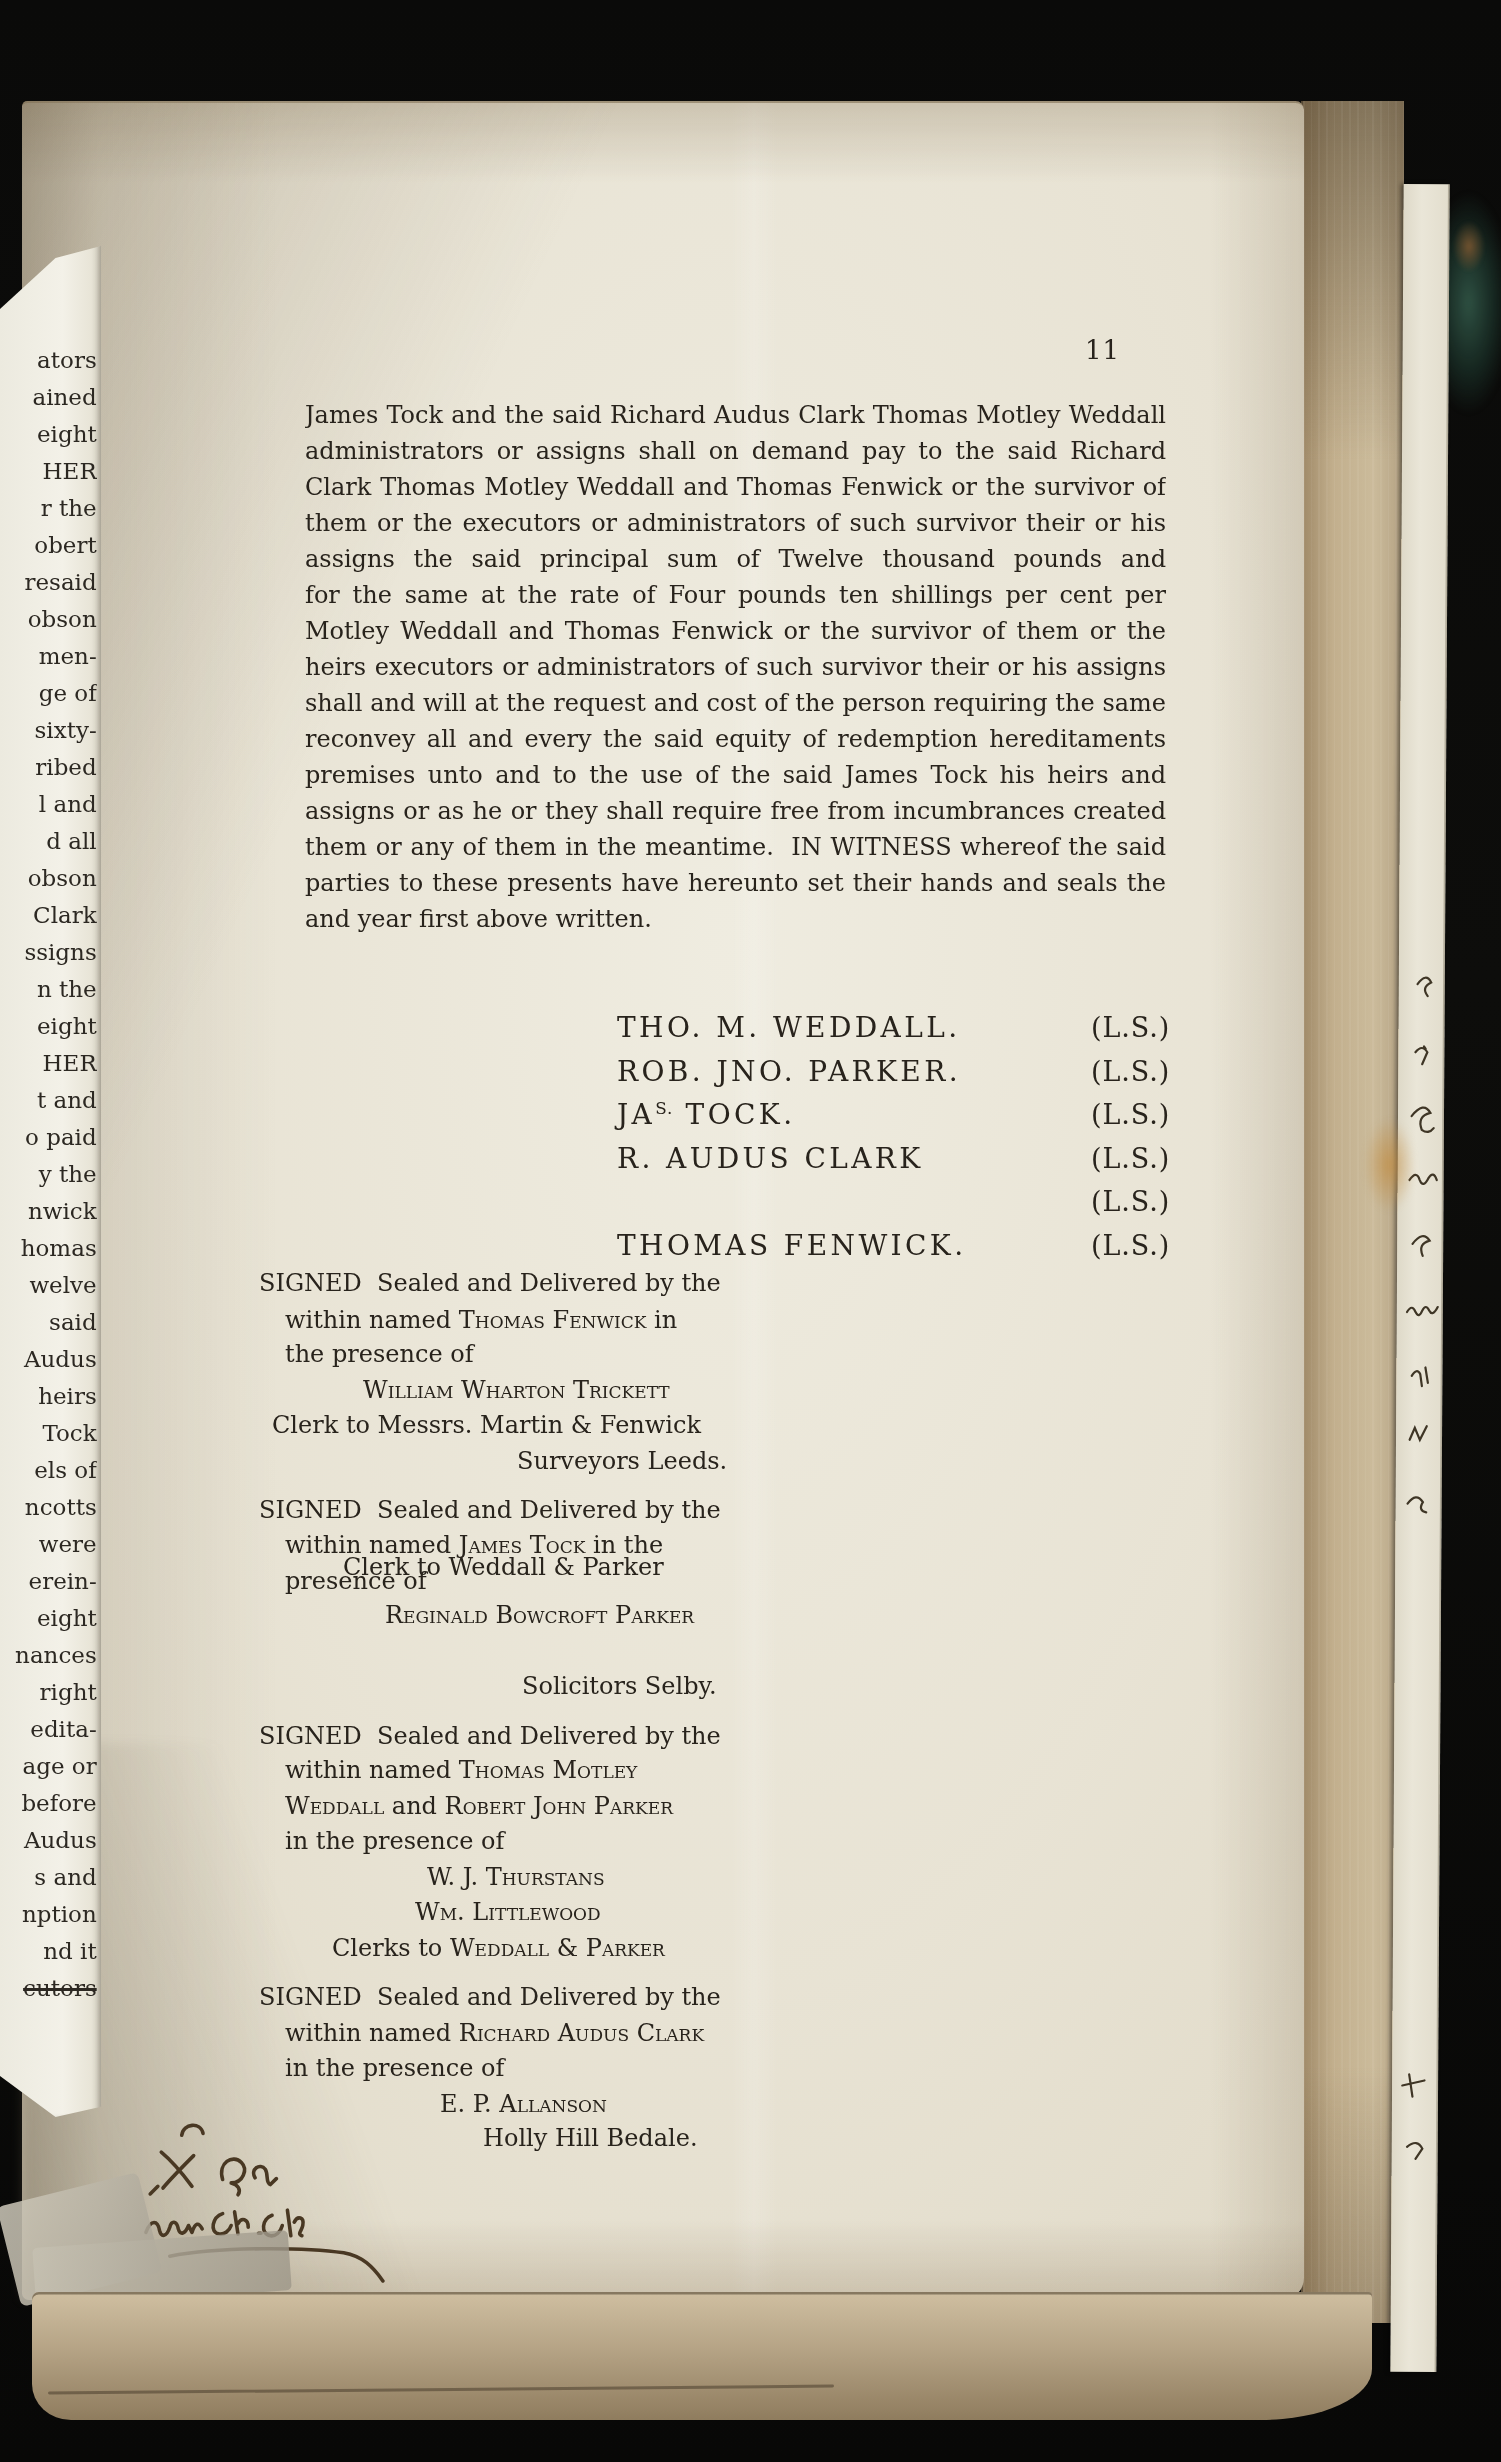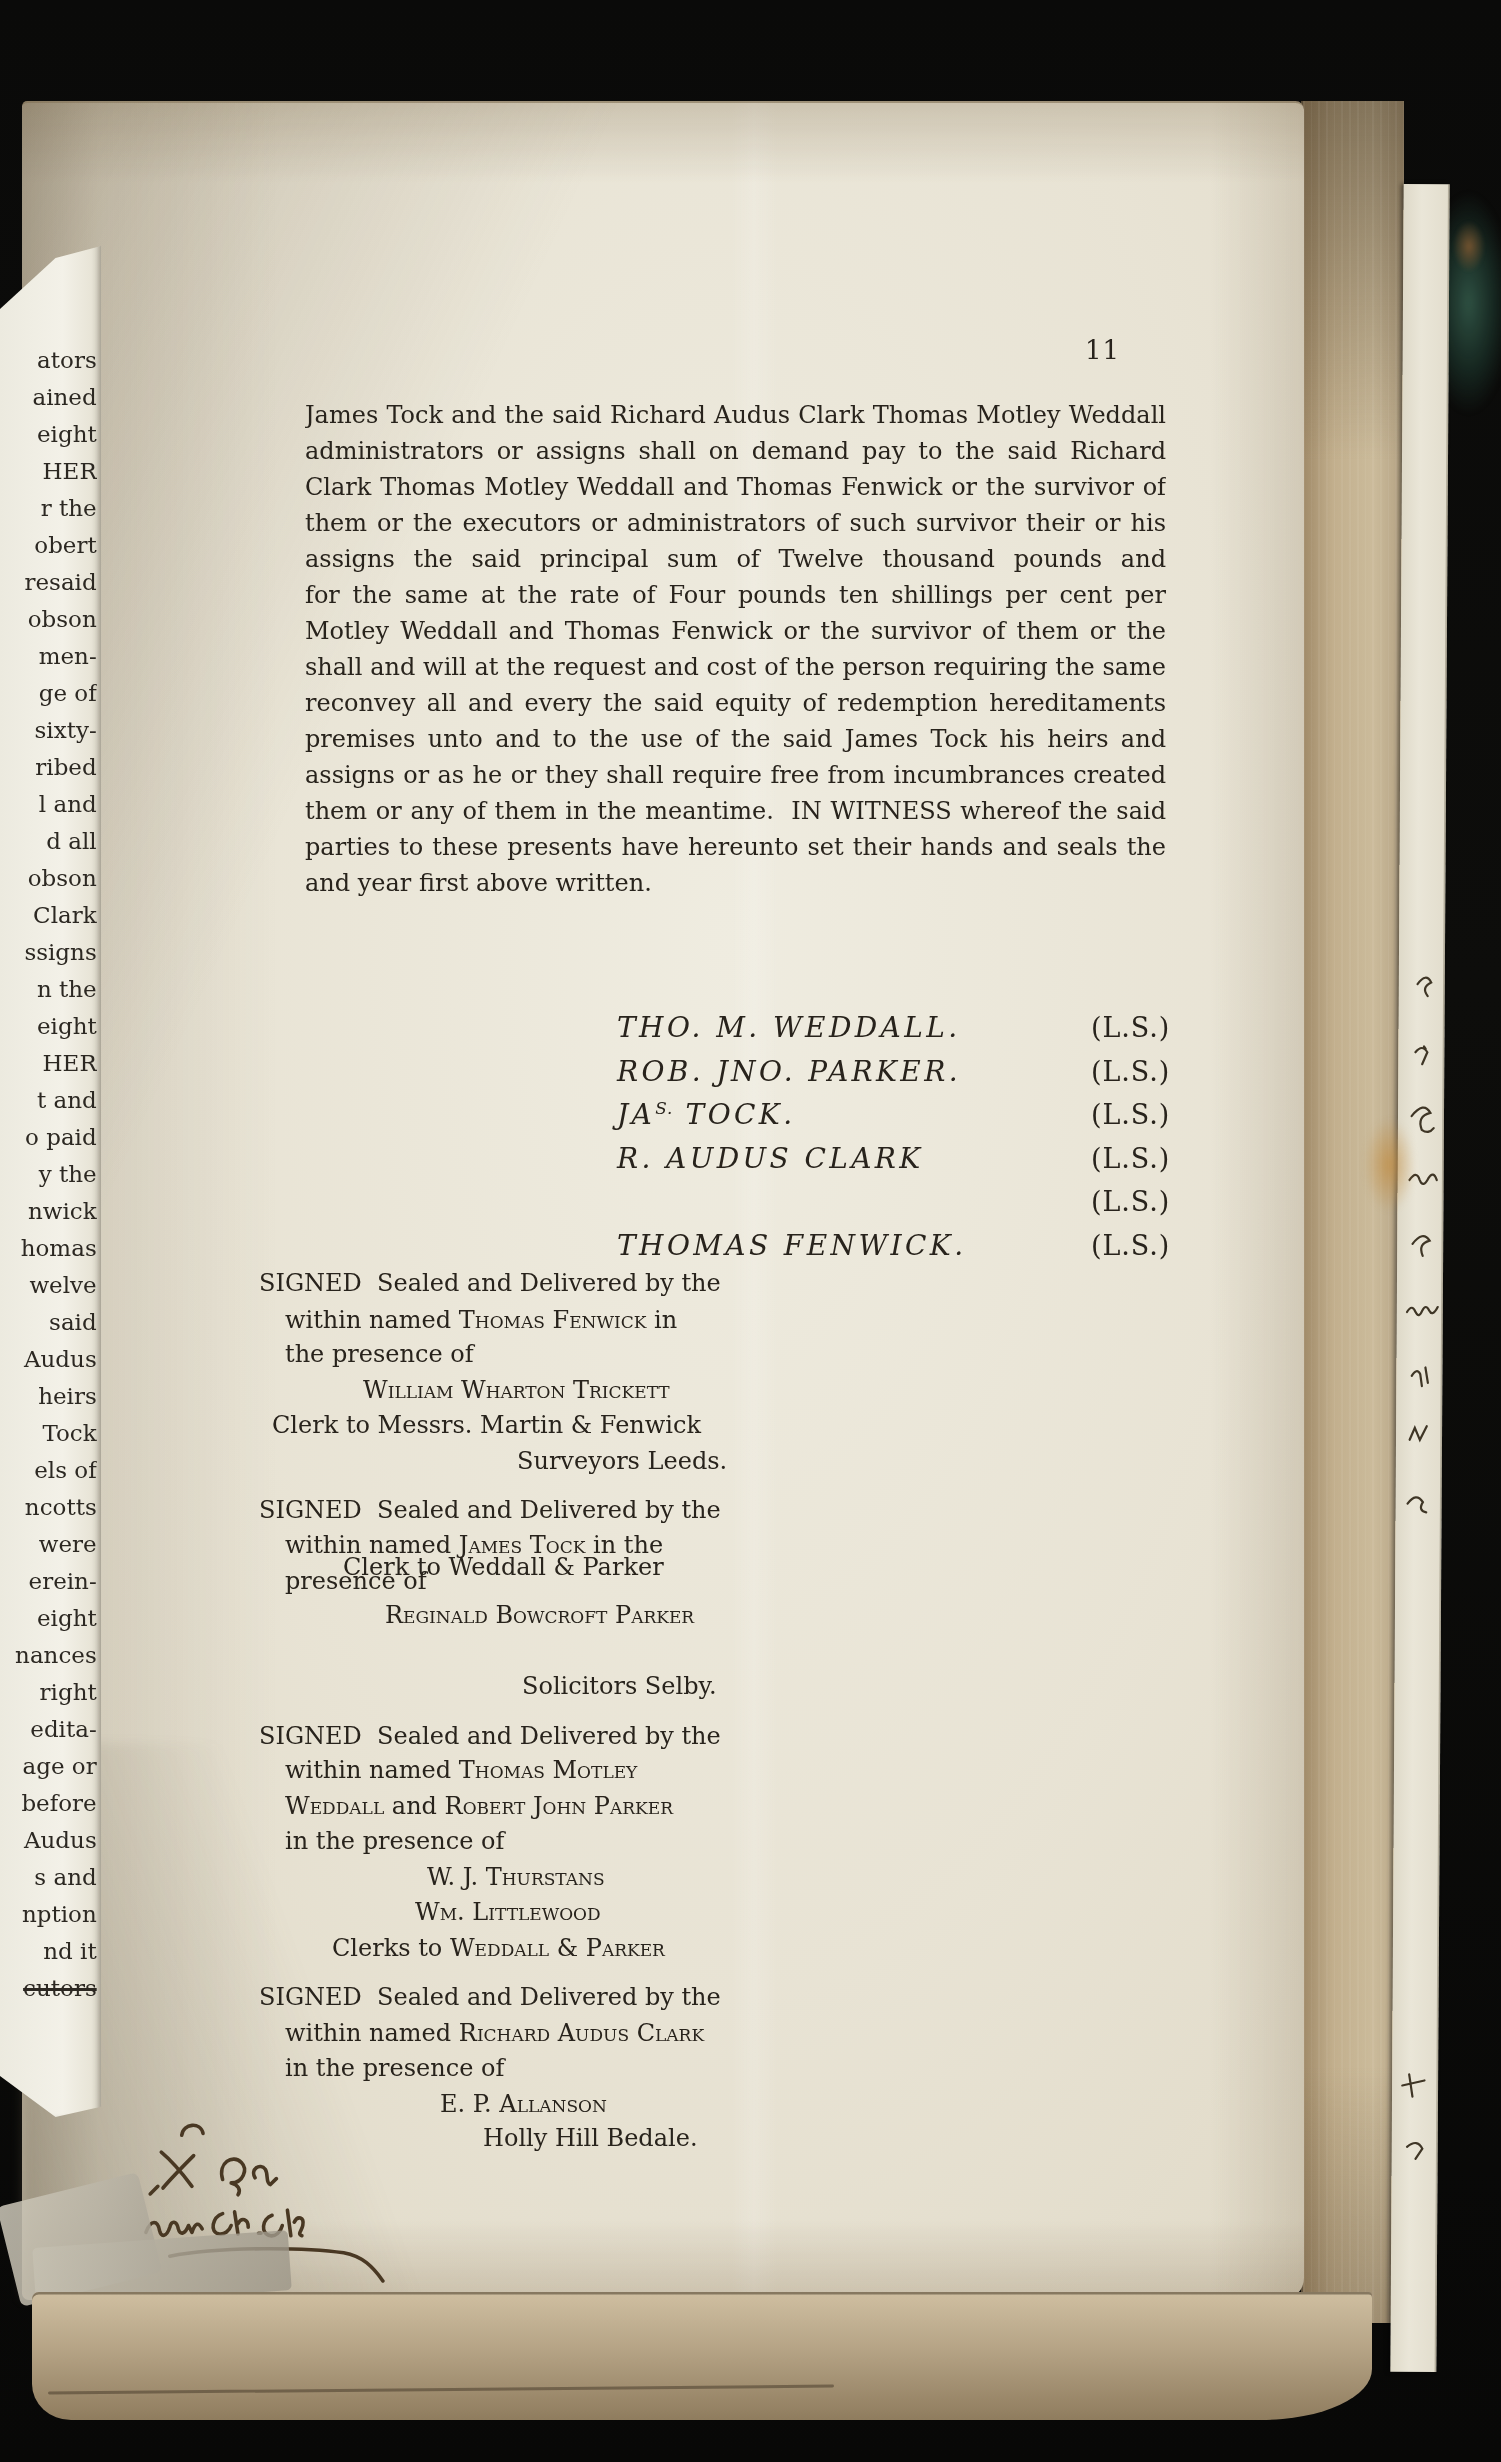--- a/index.html
+++ b/index.html
@@ -61,21 +61,21 @@
          clip-path:polygon(0 68px,55% 17px,100% 5.1px,100% calc(100% - 10.3px),55% 100%,0 calc(100% - 41px));
          box-shadow:inset -6px 0 7.7px -4.3px rgba(40,32,20,.45);}
   .left-strip .words{padding-top:101px;font-size:23px;color:#2c2822;text-align:right;padding-right:4.3px;}
   .left-strip .words div{height:37px;line-height:37px;white-space:nowrap;overflow:hidden;}
   .strike{text-decoration:line-through;text-decoration-thickness:3px;}
   
   .pgnum{position:absolute;left:259px;top:335px;width:861px;text-align:right;font-size:26px;letter-spacing:0.9px;}
   .para{position:absolute;left:259px;top:397px;width:861px;font-size:24px;margin-left:46px;}
   .para-line{height:36px;line-height:36px;text-align:justify;text-align-last:justify;overflow:hidden;}
   .para-line:last-child{text-align-last:left;}
-  .sig-name{position:absolute;left:617px;font-size:28px;letter-spacing:3.4px;white-space:nowrap;font-style:italic;}
+  .sig-name{position:absolute;left:617px;font-size:28px;letter-spacing:3.4px;white-space:nowrap;}
   .sig-seal{position:absolute;left:1091px;font-size:27px;letter-spacing:0.9px;white-space:nowrap;}
   .wl{position:absolute;font-size:24px;white-space:nowrap;}
   .sc{font-variant:small-caps;text-align:right;}
   .sup{vertical-align:super;font-size:60%;letter-spacing:0.9px;}
   .ink{stroke:#493823;stroke-width:4.2;fill:none;stroke-linecap:round;stroke-linejoin:round;}
   .ink2{stroke:#3f3626;stroke-width:2.6;fill:none;stroke-linecap:round;}
 </style>
 </head>
 <body>
 
@@ -160,20 +160,21 @@
   <div class="pgnum">11</div>
 
   <div class="para">
       <div class="para-line">James Tock and the said Richard Audus Clark Thomas Motley Weddall</div>
       <div class="para-line">administrators or assigns shall on demand pay to the said Richard Audus</div>
       <div class="para-line">Clark Thomas Motley Weddall and Thomas Fenwick or the survivor of</div>
       <div class="para-line">them or the executors or administrators of such survivor their or his</div>
       <div class="para-line">assigns the said principal sum of Twelve thousand pounds and interest</div>
       <div class="para-line">for the same at the rate of Four pounds ten shillings per cent per</div>
       <div class="para-line">Motley Weddall and Thomas Fenwick or the survivor of them or the</div>
+      <div class="para-line">heirs executors or administrators of such survivor their or his assigns</div>
       <div class="para-line">shall and will at the request and cost of the person requiring the same</div>
       <div class="para-line">reconvey all and every the said equity of redemption hereditaments and</div>
       <div class="para-line">premises unto and to the use of the said James Tock his heirs and</div>
       <div class="para-line">assigns or as he or they shall require free from incumbrances created by</div>
       <div class="para-line">them or any of them in the meantime.&nbsp; IN WITNESS whereof the said</div>
       <div class="para-line">parties to these presents have hereunto set their hands and seals the day</div>
       <div class="para-line">and year first above written.</div>
     </div>
 
   <div class="sig-name" style="top:1011px"><span>THO. M. WEDDALL.</span></div>

